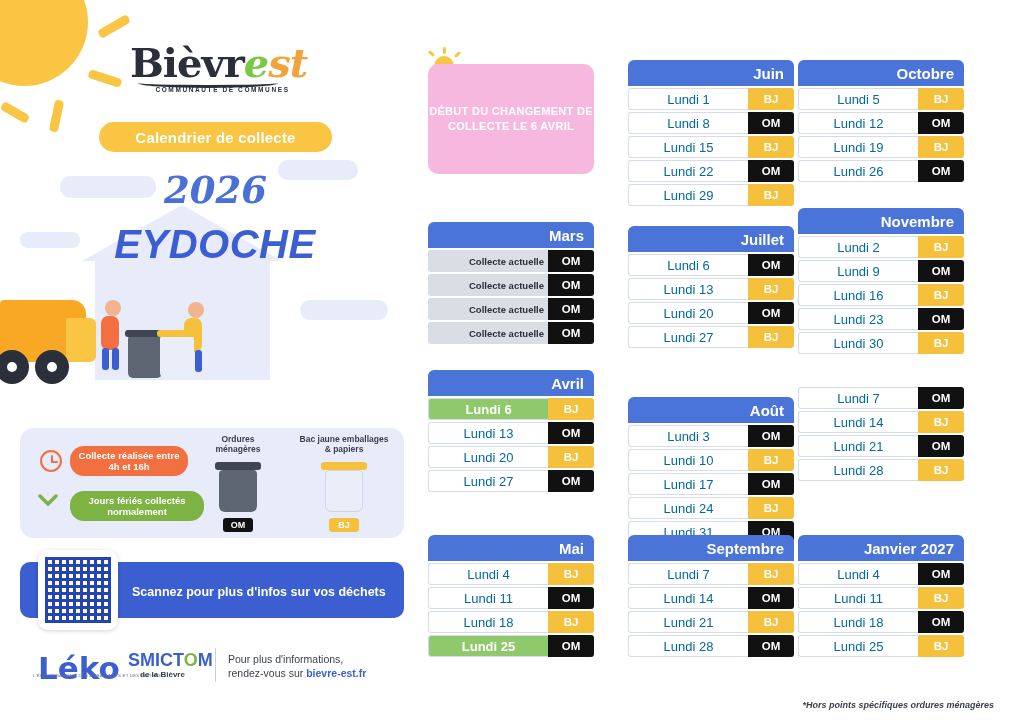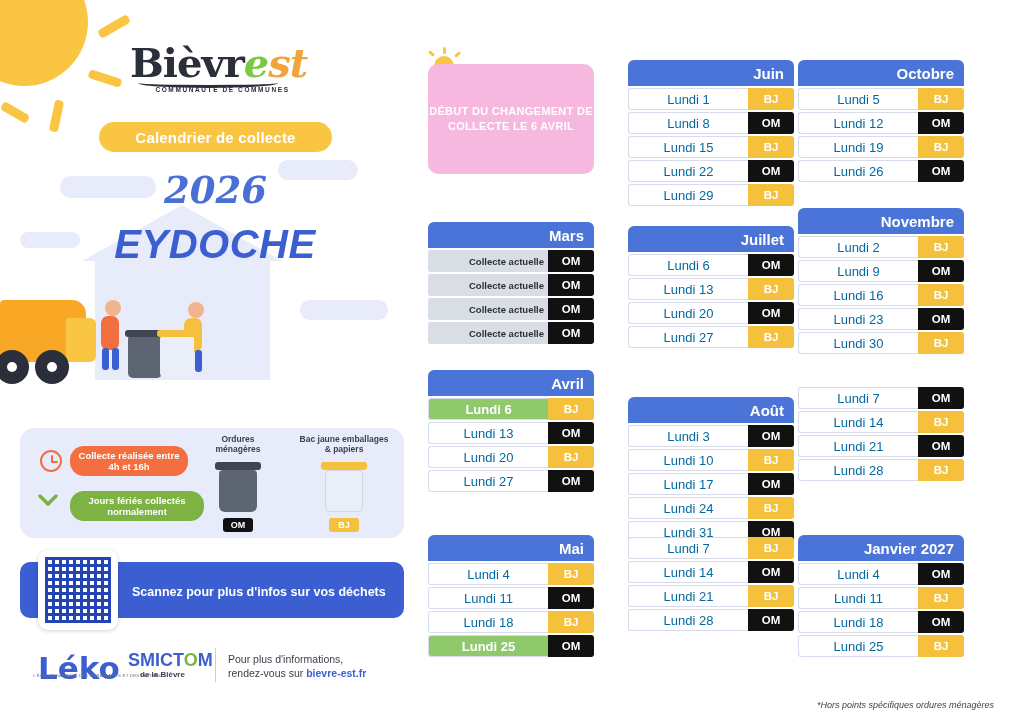--- a/index.html
+++ b/index.html
@@ -160,21 +160,21 @@
   }
   .leko-sub { position:absolute; left:33px; top:673px; font-size:4.4px; color:#6a7183; letter-spacing:.2px;}
   .smictom { position:absolute; left:128px; top:650px; font-size:18px; font-weight:bold; color:#3b5fd1; }
   .smictom .o { color:#7cb342; }
   .smictom-sub { position:absolute; left:140px; top:670px; font-size:8px; font-weight:bold; color:#3a3f4b; }
   .footer-info {
     position:absolute; left:228px; top:652px; font-size:10.5px; color:#3a3f4b; line-height:14px;
   }
   .footer-info b { color:#3b5fd1; }
   .footnote {
-    position:absolute; right:30px; bottom:12px; font-size:9px; font-style:italic; color:#3a3f4b;
+    position:absolute; right:30px; bottom:12px; font-size:9px; font-style:italic; color:#3a3f4b;font-weight:bold;
   }
   .footer-sep {
     position:absolute; left:215px; top:648px; width:1px; height:34px; background:#c9cfdd;
   }
 
   
   .bulb-box {
     position:absolute; left:428px; top:64px; width:166px; height:110px;
     background:#f7b8e0; border-radius:10px; color:#ffffff; font-weight:bold;
     font-size:11px; line-height:15px; display:flex; align-items:center;
@@ -433,20 +433,21 @@
       <div class="row">
         <div class="day">Lundi 24</div>
         <div class="tag bj">BJ</div>
       </div>
       <div class="row">
         <div class="day">Lundi 31</div>
         <div class="tag om">OM</div>
       </div>
     </div>
     <div class="month" style="left: 628px; top: 535px;">
+      <div class="month-head">Septembre</div>
       <div class="row">
         <div class="day">Lundi 7</div>
         <div class="tag bj">BJ</div>
       </div>
       <div class="row">
         <div class="day">Lundi 14</div>
         <div class="tag om">OM</div>
       </div>
       <div class="row">
         <div class="day">Lundi 21</div>

